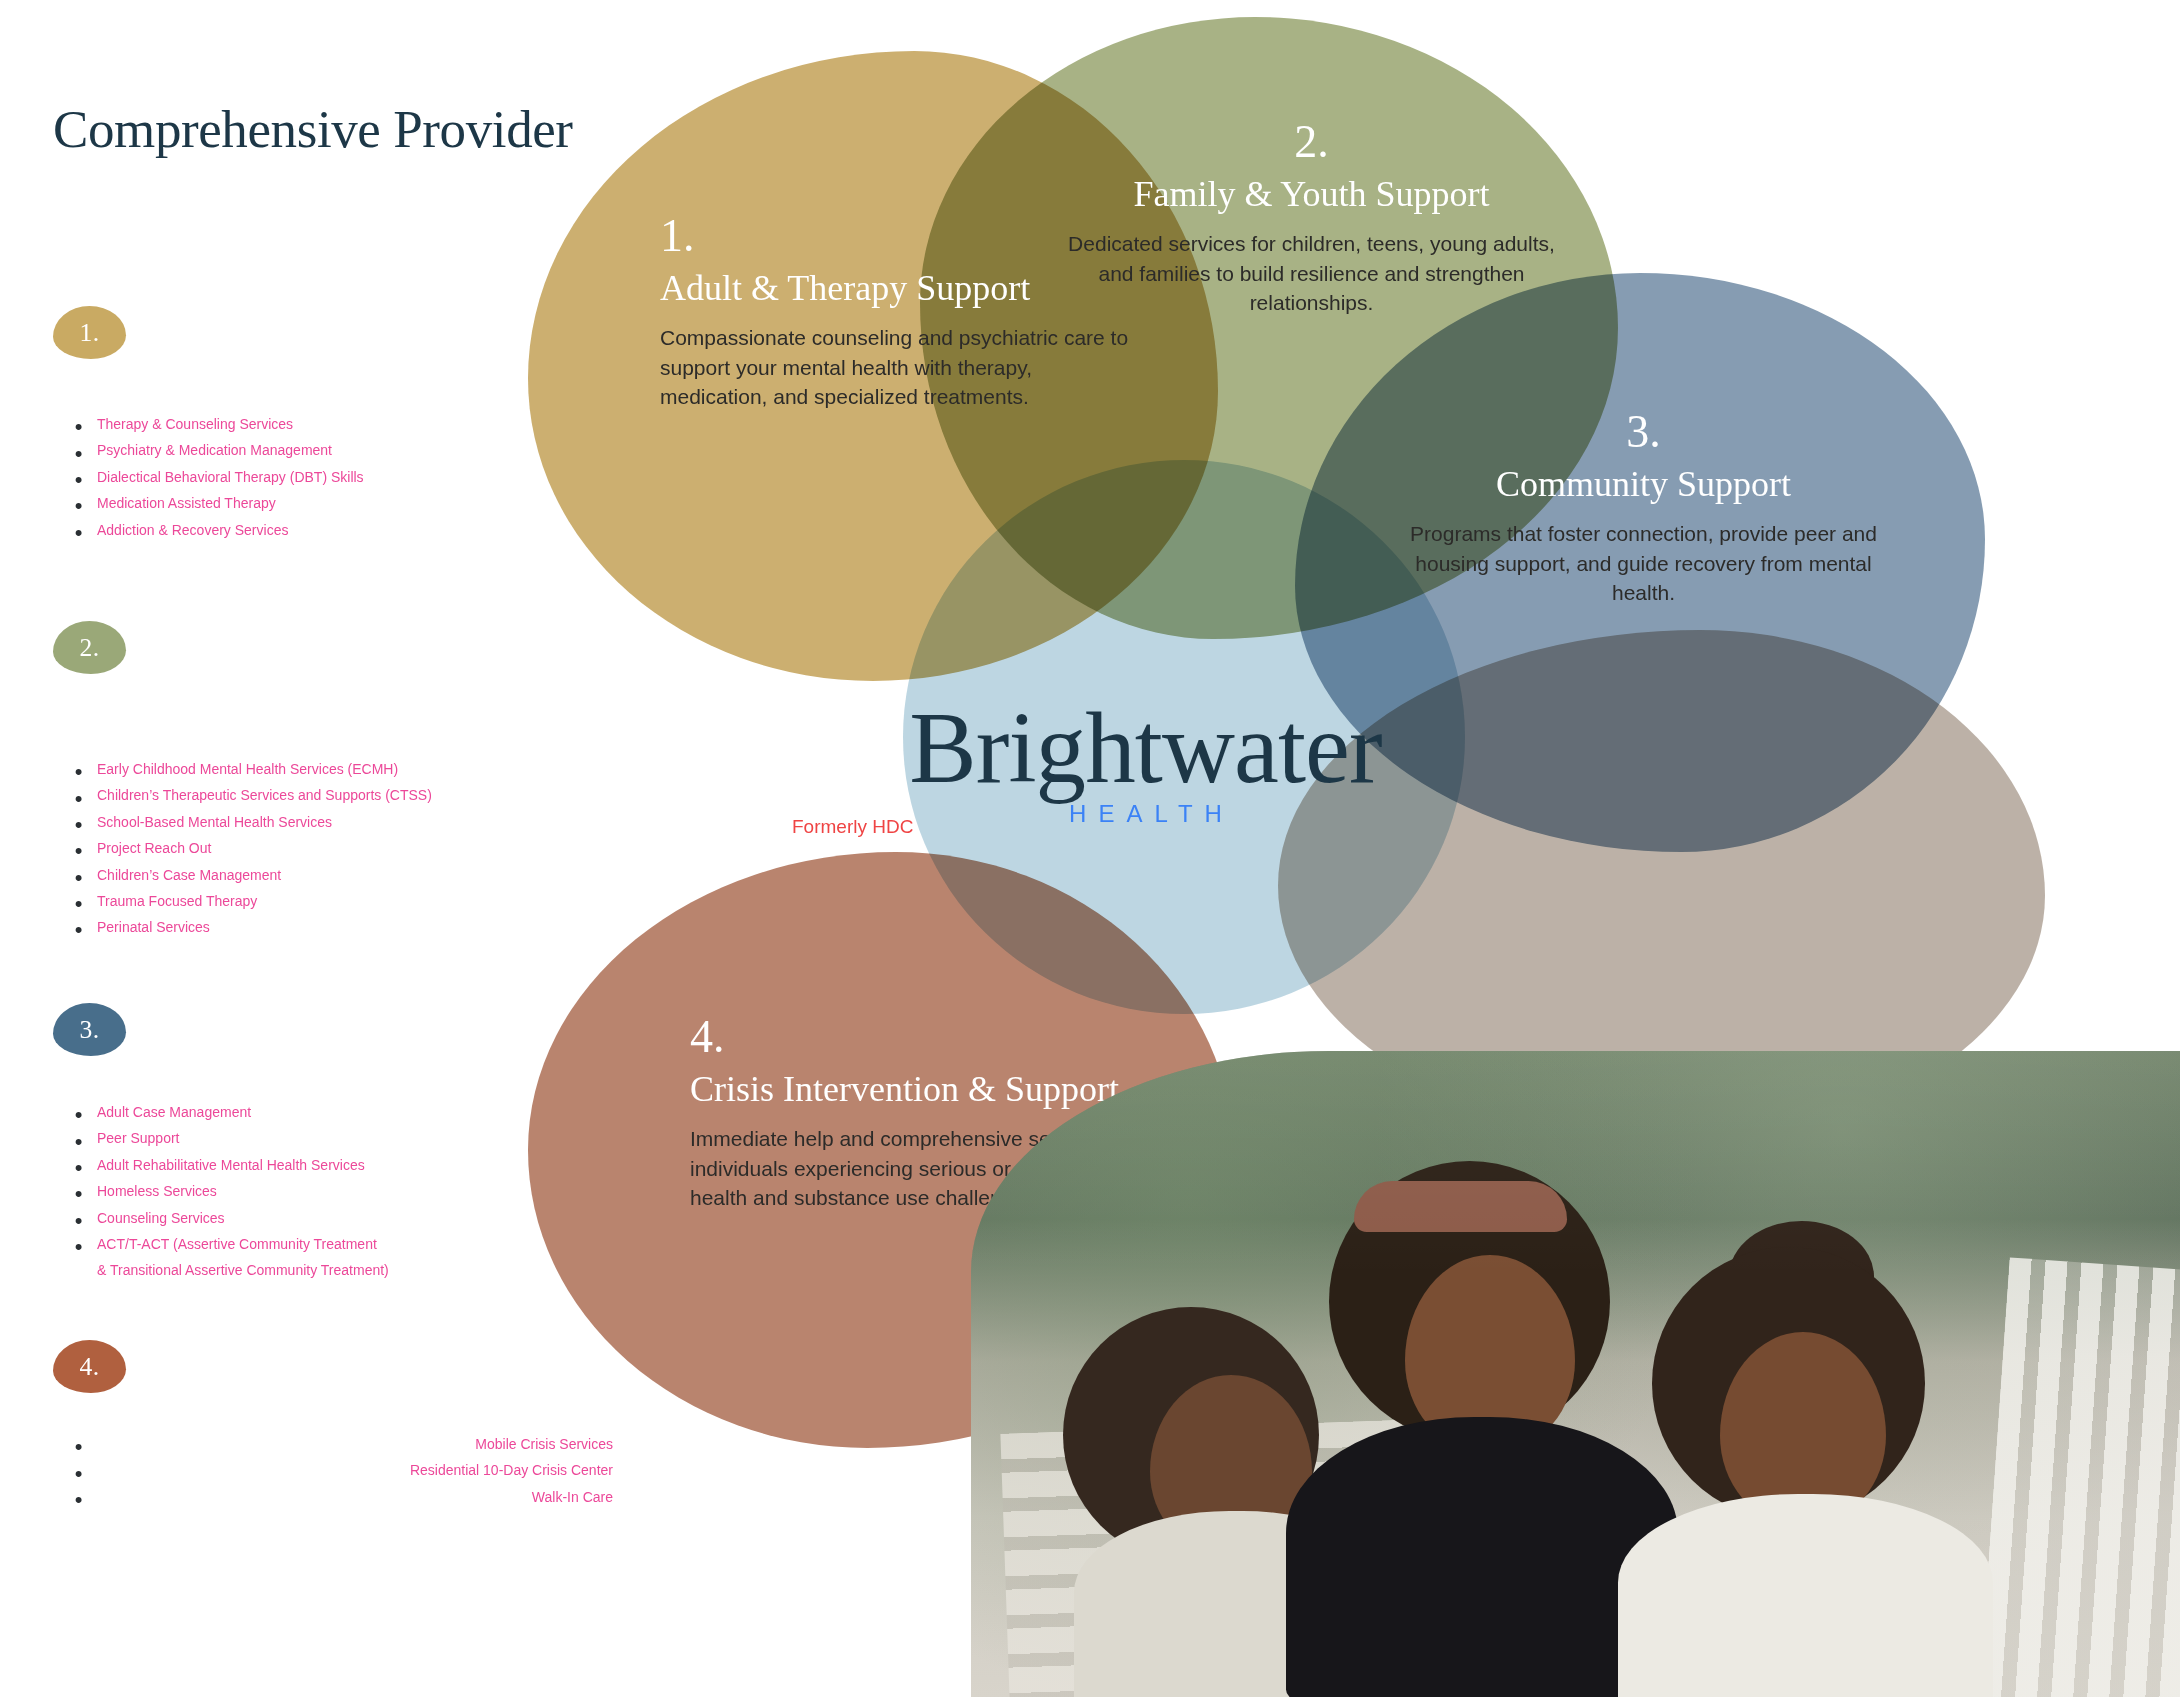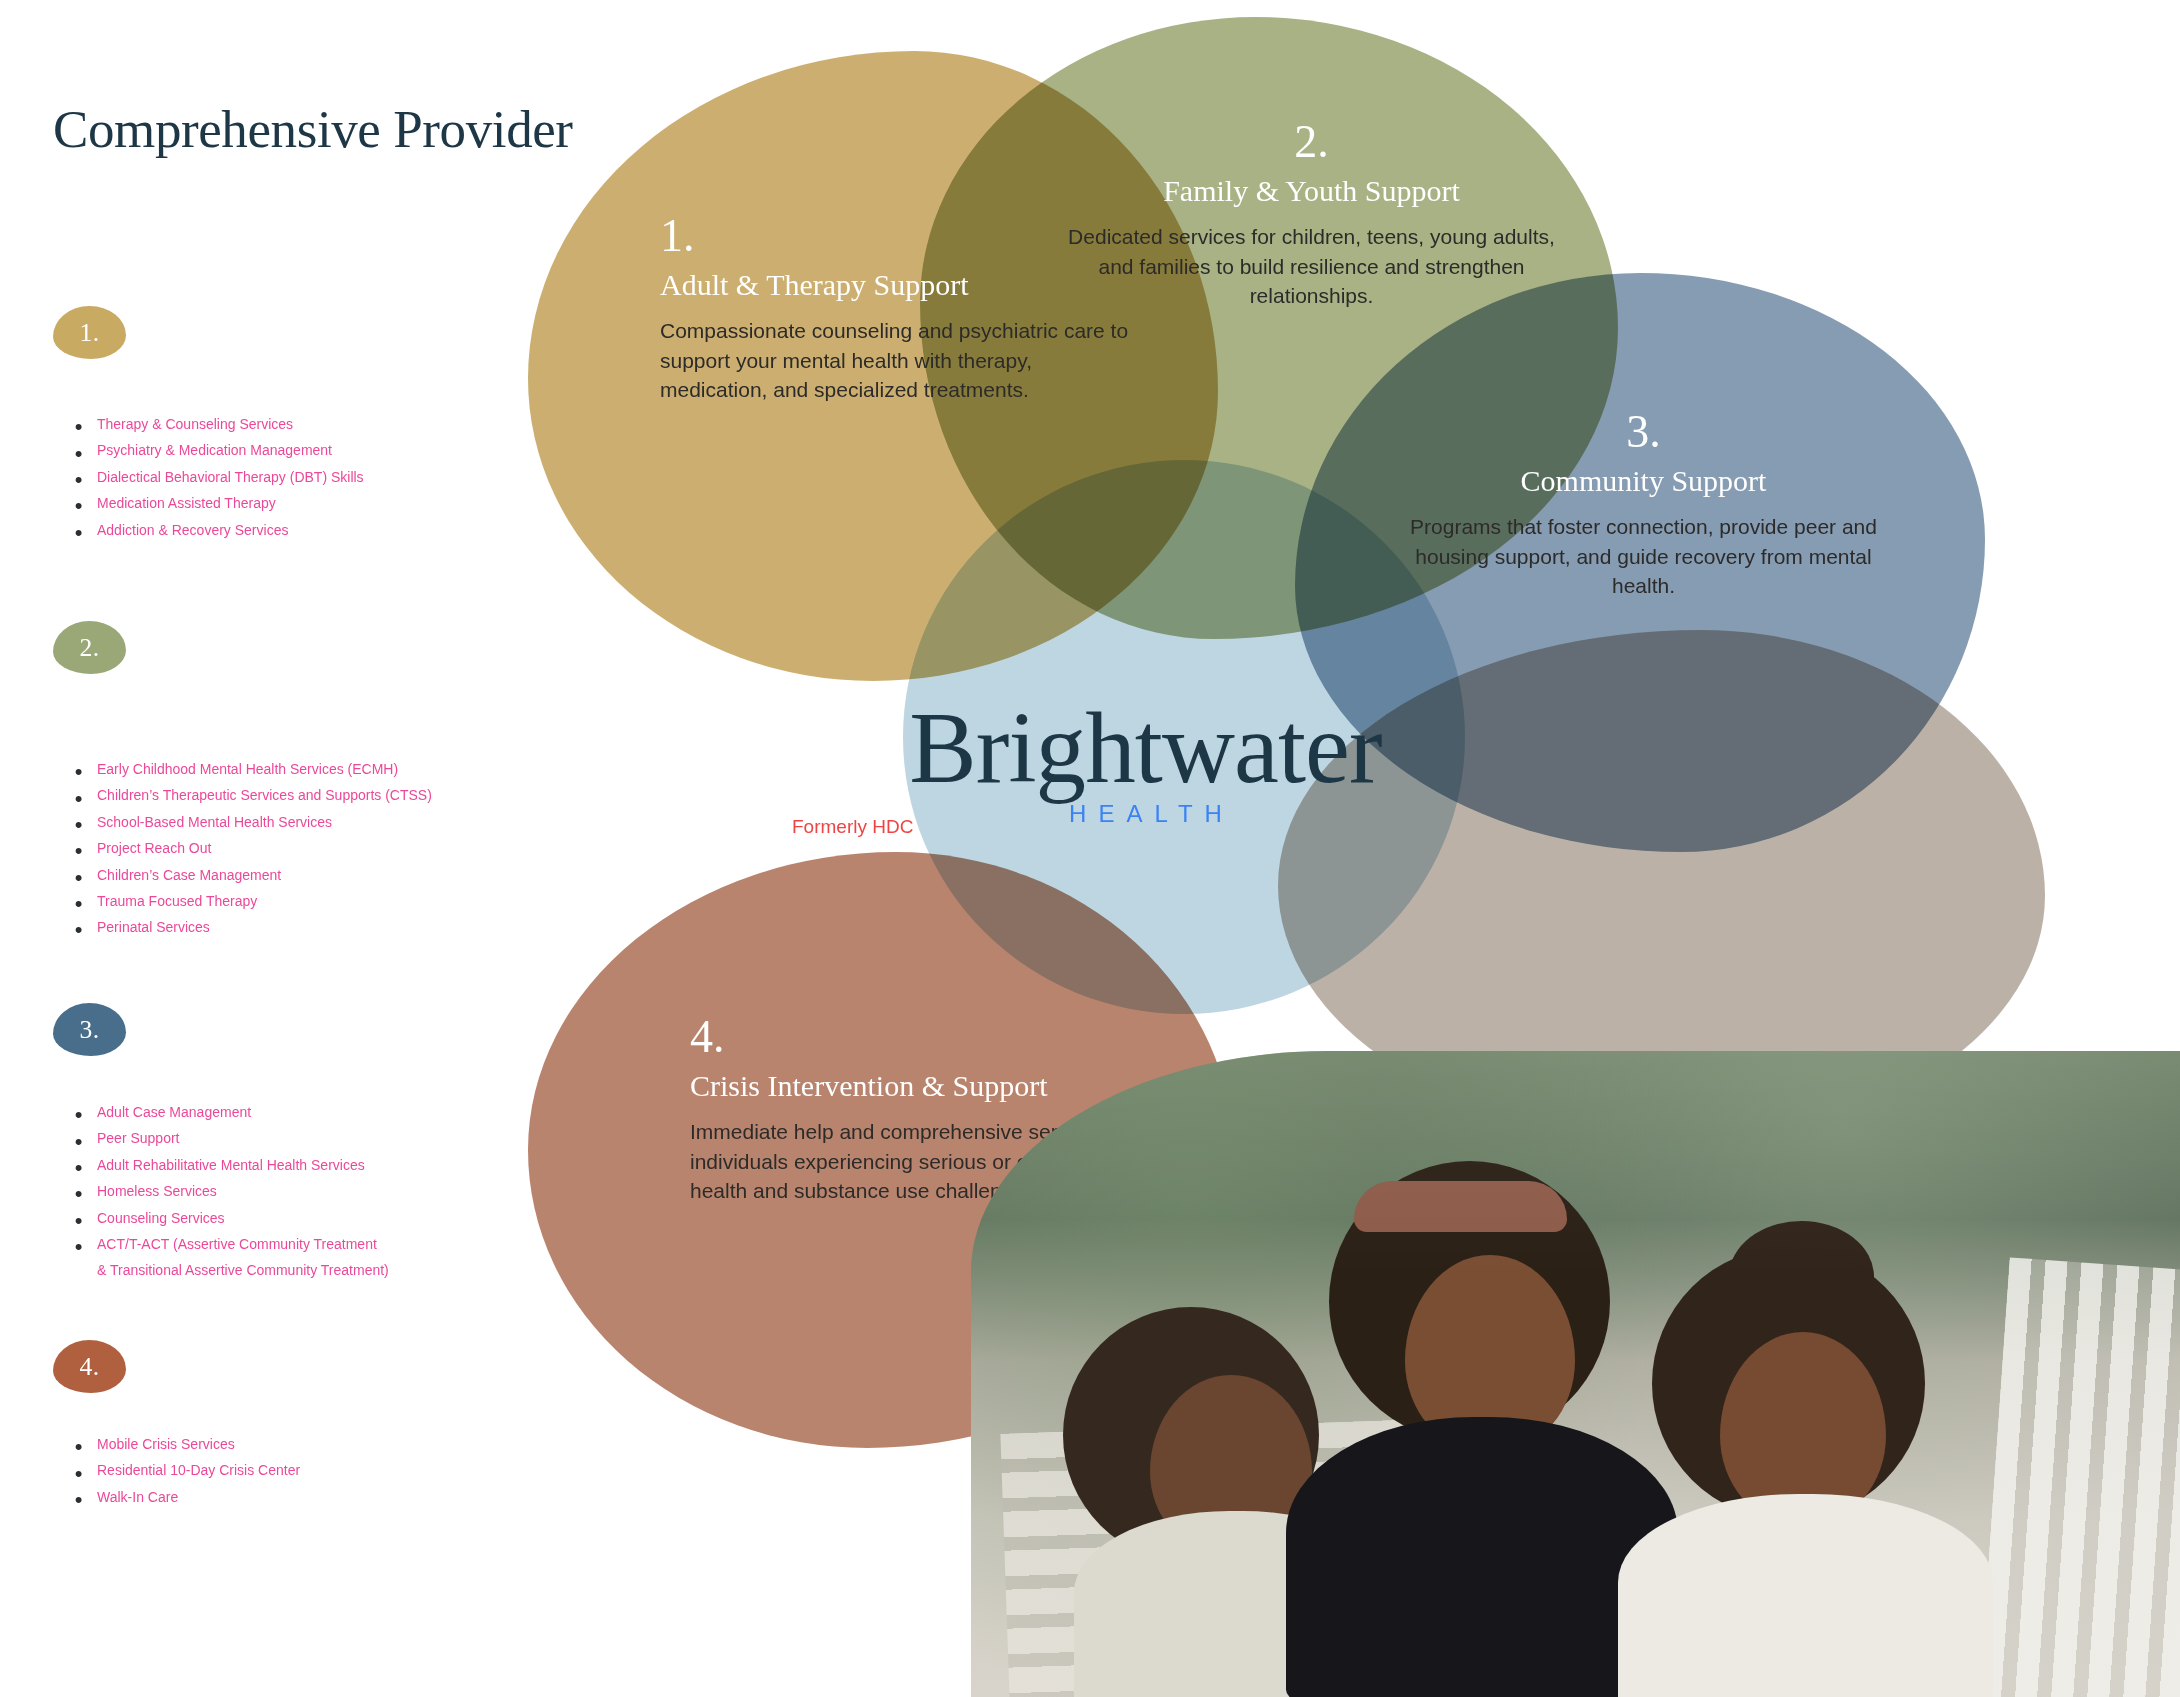--- a/index.html
+++ b/index.html
@@ -79,21 +79,21 @@
 
   
   #badge-1 { left: 53px; top: 298px;  background: #c9aa63; }
   #badge-2 { left: 53px; top: 613px;  background: #9aa878; }
   #badge-3 { left: 53px; top: 995px; background: #486e8b; }
   #badge-4 { left: 53px; top: 1332px; background: #b0603f; }
 
   #list-1 { top: 394px; }
   #list-2 { top: 739px; }
   #list-3 { top: 1082px; }
-  #list-4 { top: 1414px; }
+  #list-4 { top: 1414px; text-align: right; }
 
   
   #venn {
     position: absolute;
     left: 528px;
     top: 0;
     width: 1652px;
     height: 1698px;
     z-index: 10;
   }
@@ -108,21 +108,21 @@
   }
   .blob-num {
     font-family: "Liberation Serif", serif;
     font-size: 46px;
     line-height: 1.0;
     margin-bottom: 8.5px;
     display: block;
   }
   .blob-head {
     font-family: "Liberation Serif", serif;
-    font-size: 30px;
+    font-size: 36px;
     line-height: 1.12;
     display: block;
     margin-bottom: 15.3px;
   }
   .blob-body {
     font-size: 21px;
     line-height: 1.4;
     display: block;
     color: #2c2b29;
   }

